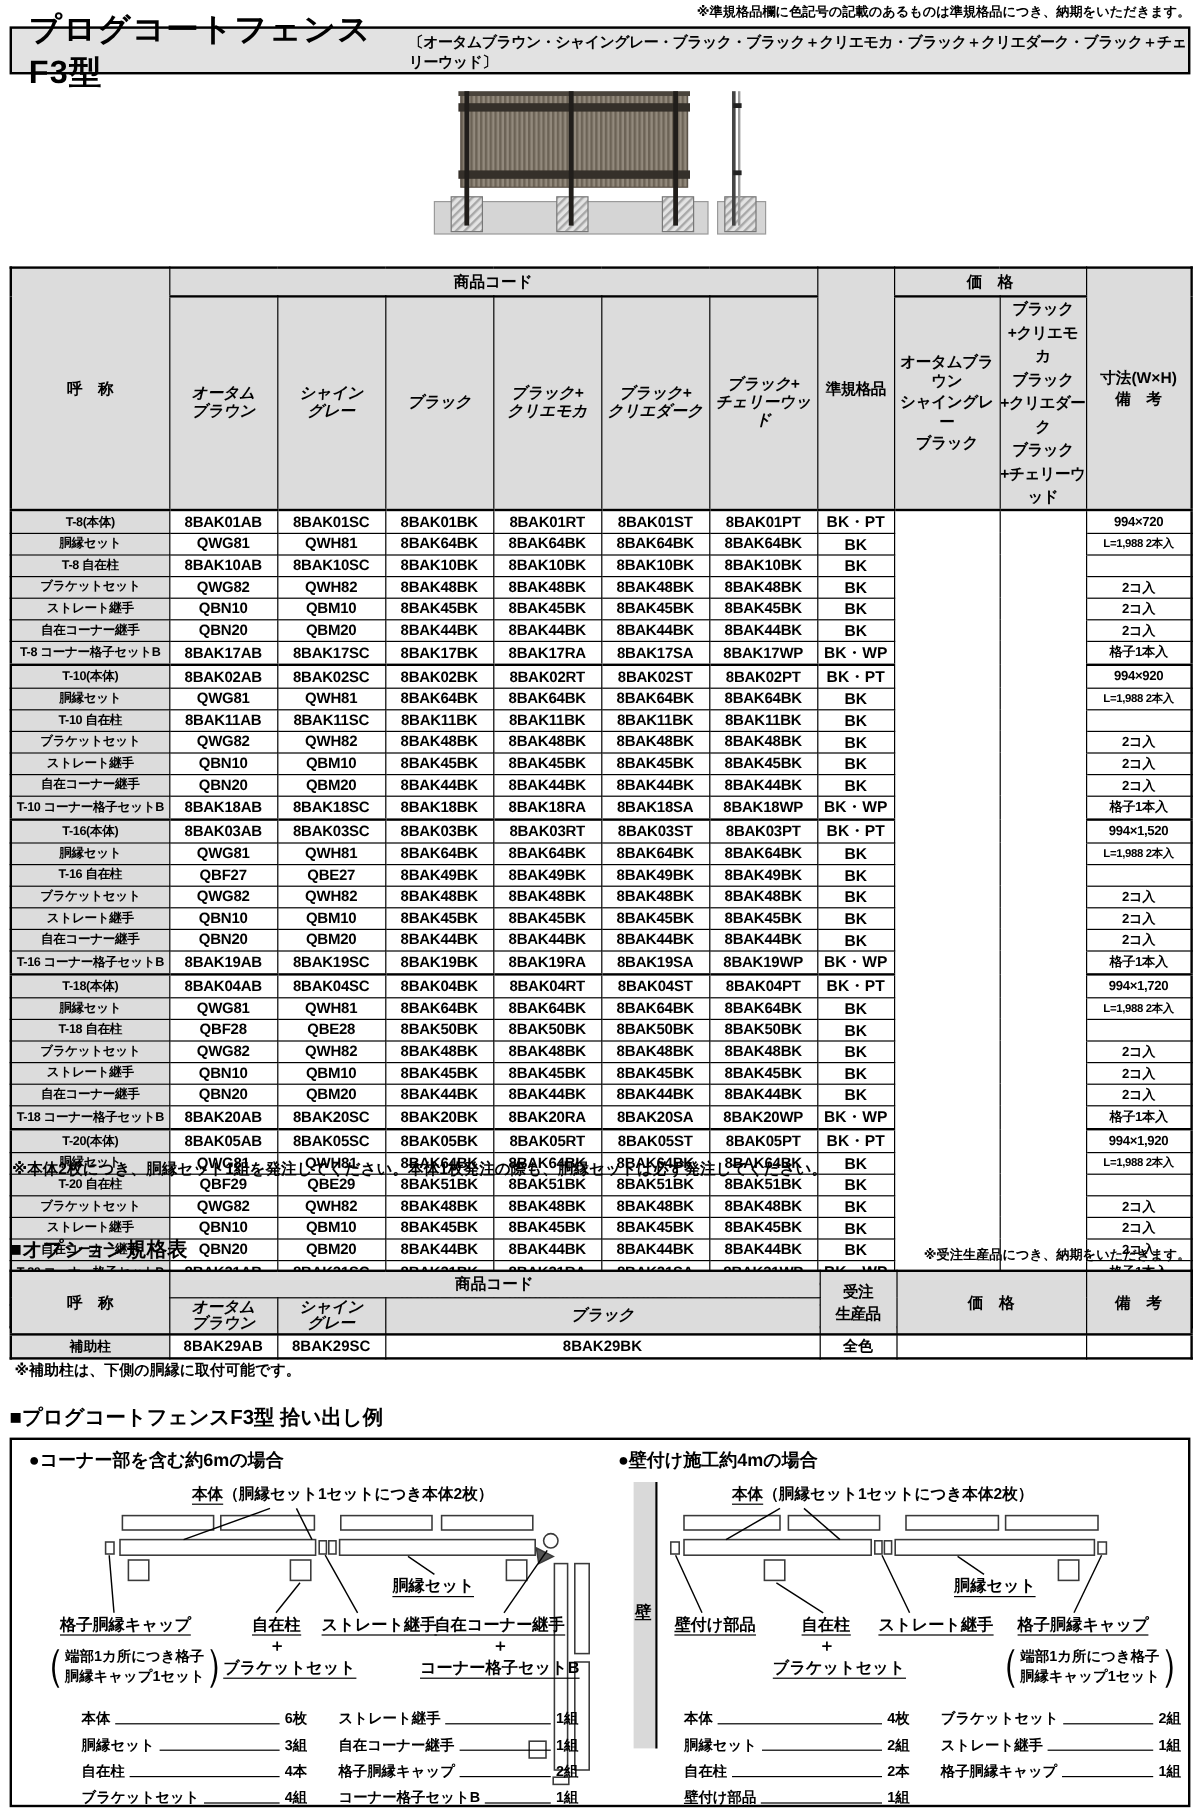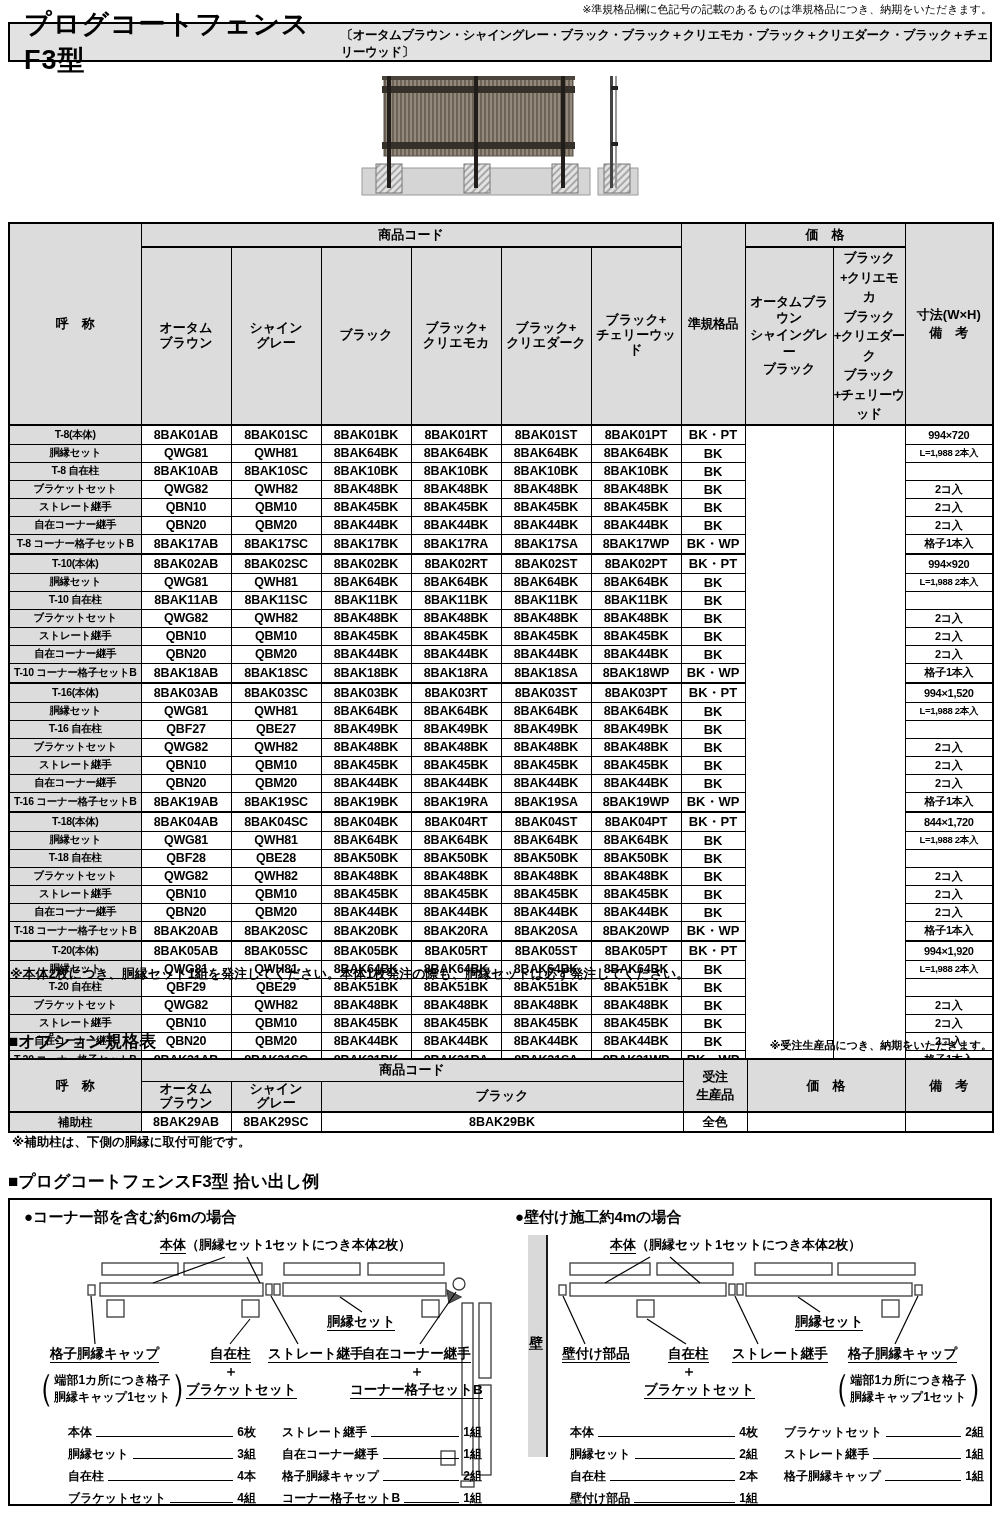--- a/index.html
+++ b/index.html
@@ -5,21 +5,21 @@
   * { box-sizing: border-box; margin: 0; padding: 0; }
   body {
     width: 1000px; height: 1514px;
     font-family: "Liberation Sans", "DejaVu Sans", sans-serif;
     background: #fff; color: #000;
   }
   .page { position: relative; width: 1000px; height: 1514px; overflow: hidden; background:#fff; }
   .pre { white-space: pre-line; }
 
   
-  .top-note { position:absolute; top:2px; right:8px; font-size:11px; font-weight:normal; }
+  .top-note { position:absolute; top:2px; right:8px; font-size:11px; font-weight:bold; }
 
   
   .title-bar {
     position:absolute; left:8px; top:22px; width:984px; height:40px;
     border:2px solid #000; background:#e2e2e2;
     display:flex; align-items:center; padding-left:14px;
   }
   .title-main { font-size:27px; font-weight:bold; letter-spacing:1px; }
   .title-colors { font-size:12.5px; font-weight:bold; margin-left:4px; margin-top:4px; letter-spacing:-0.5px; }
 
@@ -28,21 +28,21 @@
 
   
   table { border-collapse: collapse; table-layout: fixed; }
   .spec-table { position:absolute; left:8px; top:222px; width:984px; border:2px solid #000; }
   .spec-table th, .spec-table td { border:1px solid #000; text-align:center; vertical-align:middle; padding:0; overflow:hidden; }
   .spec-table thead th { background:#dcdcdc; font-size:13px; font-weight:bold; }
   .spec-table thead tr.h2 th { height:50px; }
   .spec-table thead tr.h1 th { height:24px; }
   .spec-table thead { border-bottom:2px solid #000; }
   .spec-table thead th { border-bottom-width:2px; }
-  .h-color { font-size:11px; line-height:1.15; }
+  .h-color { font-size:11px; line-height:1.15;font-style:italic; }
   .h-psub1 { font-size:9.5px; line-height:1.3; letter-spacing:-0.3px; }
   .h-psub2 { font-size:8px; line-height:1.5; letter-spacing:-0.5px; }
   .h-dim { font-size:12.5px; line-height:1.4; }
   .h-std { font-size:12px; letter-spacing:-0.5px;}
   .spec-table tbody td { height:18px; font-weight:bold; }
   .spec-table tbody td.c-name { background:#dcdcdc; font-size:10.5px; letter-spacing:-0.3px; white-space:nowrap; }
   .spec-table tbody td.c-code { font-size:12.5px; letter-spacing:-0.2px; }
   .spec-table tbody td.c-std { font-size:13px; }
   .spec-table tbody td.c-note { font-size:11px; letter-spacing:-0.3px; white-space:nowrap; }
   .spec-table tbody td.c-note.sm { font-size:9.5px;margin-top:19px; }
@@ -480,21 +480,21 @@
           <td class="c-name">T-18(本体)</td>
           <td class="c-code">8BAK04AB</td>
           <td class="c-code">8BAK04SC</td>
           <td class="c-code">8BAK04BK</td>
           <td class="c-code">8BAK04RT</td>
           <td class="c-code">8BAK04ST</td>
           <td class="c-code">8BAK04PT</td>
           <td class="c-std">BK・PT</td>
           <td class="price"></td>
           <td class="price"></td>
-          <td class="c-note">844×1,720</td>
+          <td class="c-note">994×1,720</td>
         </tr>
 
         <tr>
           <td class="c-name">胴縁セット</td>
           <td class="c-code">QWG81</td>
           <td class="c-code">QWH81</td>
           <td class="c-code">8BAK64BK</td>
           <td class="c-code">8BAK64BK</td>
           <td class="c-code">8BAK64BK</td>
           <td class="c-code">8BAK64BK</td>

